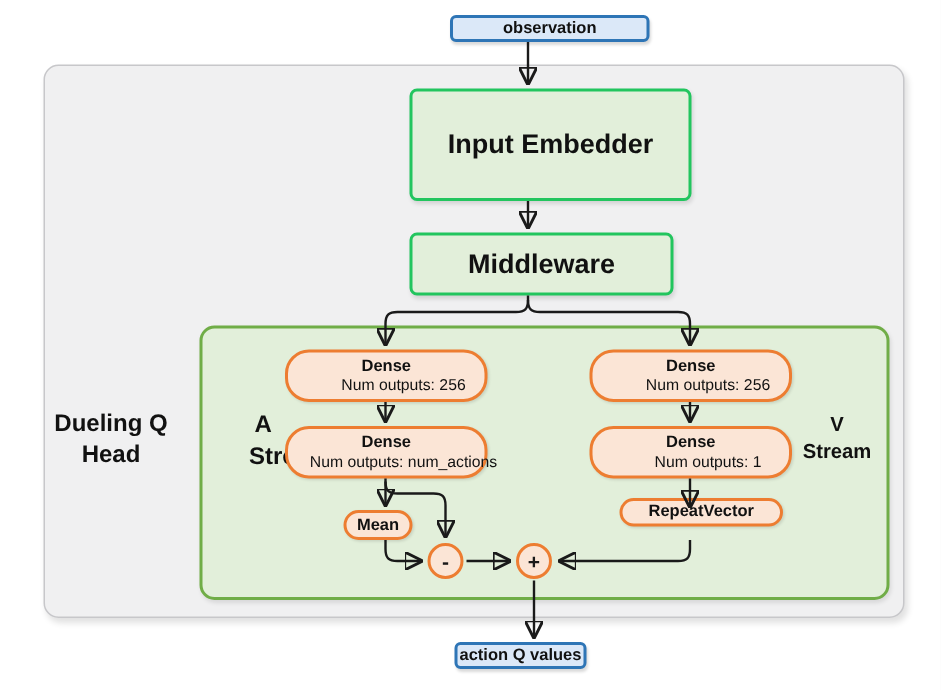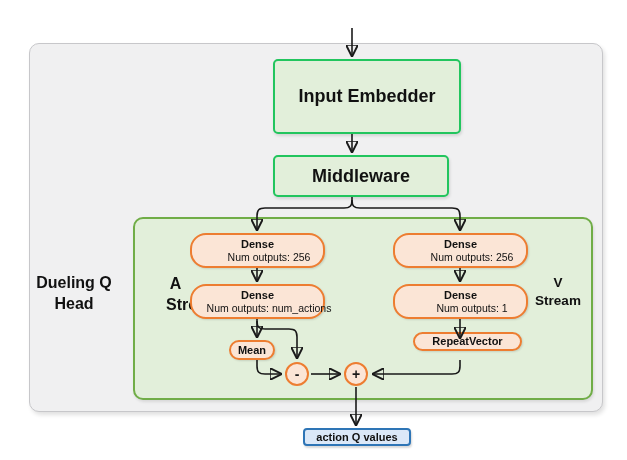--- a/index.html
+++ b/index.html
@@ -96,21 +96,22 @@
 
 <div id="stage">
 
   <div class="abs outer-container"></div>
   <div class="abs head-container"></div>
 
   <div class="abs side-label head-label">Dueling Q Head</div>
   <div class="abs side-label a-label">A Stream</div>
   <div class="abs side-label v-label">V Stream</div>
 
-  <div class="abs box-blue" style="left:303px; top:428px; width:108px; height:18px;">action Q values</div>
+  <div class="abs box-blue" style="left:300px; top:10px; width:133px; height:18px;">observation</div>
+  <div class="abs box-blue" style="left:303px; top:428px; width:88px; height:18px;">action Q values</div>
 
   <div class="abs box-green" style="left:273px; top:59px; width:188px; height:75px;">Input Embedder</div>
   <div class="abs box-green" style="left:273px; top:155px; width:176px; height:42px;">Middleware</div>
 
   <div class="abs box-orange" style="left:190px; top:233px; width:135px; height:35px;">
     <span class="t1">Dense</span>
     <span class="t2">Num outputs: 256</span>
   </div>
   <div class="abs box-orange" style="left:190px; top:284px; width:135px; height:35px;">
     <span class="t1">Dense</span>

